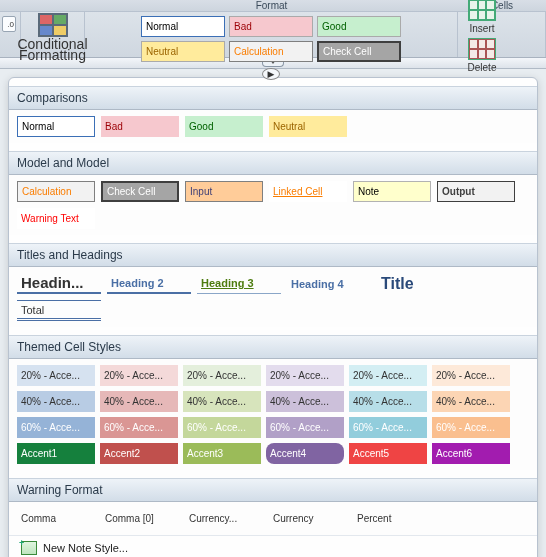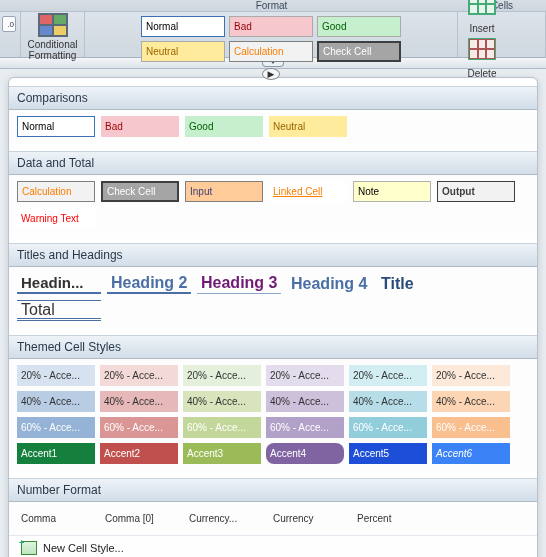--- a/index.html
+++ b/index.html
@@ -10,47 +10,47 @@
 .ribbon-top-labels { position:absolute; top:0; left:0; right:0; height:12px; background:linear-gradient(#d8dee6,#cdd5de); border-bottom:1px solid #b8c2cf; display:flex; font-size:10px; color:#3a4a5a; }
 .ribbon { padding-top:12px; position:relative; }
 .rtl { text-align:center; }
 
 .numfmt-stub { width:21px; display:flex; align-items:flex-start; padding-top:4px; padding-left:2px; }
 .numfmt-box { width:14px; height:16px; border:1px solid #98a5b3; background:#fbfdff; display:flex; align-items:center; justify-content:flex-end; padding:0 1px; font-size:8px; border-radius:2px; }
 
 .cf-btn { width:64px; display:flex; flex-direction:column; align-items:center; justify-content:center; padding-top:2px; cursor:pointer; }
 .cf-icon { width:30px; height:24px; display:flex; flex-wrap:wrap; border:1px solid #5a6a7a; }
 .cf-cell { width:50%; height:50%; border:0.5px solid #5a6a7a; }
-.cf-label { font-size:10px; color:#333; text-align:center; line-height:11px; margin-top:2px; }
+.cf-label { font-size:14px; color:#333; text-align:center; line-height:11px; margin-top:2px; }
 
 .styles-gallery { flex:1; display:flex; align-items:center; padding:4px 2px; gap:6px; }
 .gal-grid { display:grid; grid-template-columns: repeat(3, 84px); grid-template-rows: repeat(2, 21px); gap:4px; }
 .style-swatch { border:1px solid #aaa; display:flex; align-items:center; padding:0 4px; font-size:10px; cursor:pointer; overflow:hidden; white-space:nowrap; }
 .arrow-btn { width:18px; height:18px; border:1px solid #888; border-radius:50%; background:#f5f8fb; display:flex; align-items:center; justify-content:center; cursor:pointer; font-size:9px; color:#333; }
 
 .cells-group { width:88px; display:flex; gap:4px; align-items:flex-start; justify-content:center; padding-top:2px; }
 .cells-btn { display:flex; flex-direction:column; align-items:center; cursor:pointer; width:40px; }
 .cells-icon { width:28px; height:22px; display:grid; grid-template-columns:repeat(3,1fr); grid-template-rows:repeat(2,1fr); border:1px solid #4a7; }
 .cells-icon div { border:0.5px solid #4a7; background:#e8f5ea; }
 .cells-icon.del div { border-color:#a55; background:#f5ebe8; }
-.cells-label { font-size:10px; margin-top:8px; }
+.cells-label { font-size:10px; margin-top:2px; }
 
 .tear { height:11px; background:linear-gradient(#f3f6fa,#dde3ea); display:flex; justify-content:center; border-bottom:1px solid #b0bac6; }
 .tear-handle { width:22px; height:9px; border:1px solid #8a97a6; border-top:none; border-radius:0 0 4px 4px; background:#ecf1f6; display:flex; align-items:center; justify-content:center; }
 .tear-handle::after { content:""; border-left:3px solid transparent; border-right:3px solid transparent; border-top:4px solid #555; }
 
 .panel { margin:8px; background:#fefefe; border:1px solid #b8c2cf; border-radius:6px; box-shadow:0 2px 8px rgba(0,0,0,0.15); overflow:hidden; }
 .section-head { background:linear-gradient(#eef3f8,#d2dde8); border-top:1px solid #c9d3de; border-bottom:1px solid #aeb9c6; padding:4px 8px; font-size:12px; color:#2a3a4a;margin-top:8px; }
 .section-body { padding:6px 8px; display:flex; flex-wrap:wrap; gap:6px; background:#fdfdfd; }
 .swatch { width:78px; height:21px; display:flex; align-items:center; padding:0 4px; font-size:10px; overflow:hidden; white-space:nowrap; text-overflow:ellipsis; cursor:pointer; }
 
-.headings-row .swatch { font-size:16px; width:84px; border:none; }
+.headings-row .swatch { font-size:11px; width:84px; border:none; }
 .heading1 { font-size:15px !important; font-weight:bold; color:#333; border-bottom:2px solid #4a6fa5 !important; }
 .heading2 { font-size:12px; font-weight:bold; color:#4a6fa5; border-bottom:2px solid #4a6fa5 !important; }
-.heading3 { font-size:11px; font-weight:bold; color:#701a75; border-bottom:1px solid #8aa6c8 !important; }
+.heading3 { font-size:11px; font-weight:bold; color:#4d7c0f; border-bottom:1px solid #8aa6c8 !important;text-decoration:underline; }
 .heading4 { font-size:11px; font-weight:bold; color:#4a6fa5; }
 .title-st { font-size:16px !important; font-weight:bold; color:#2a4a7a; }
 .total-st { font-size:11px; font-weight:normal; border-top:1px solid #4a6fa5 !important; border-bottom:3px double #4a6fa5 !important; }
 
 .footer-item { display:flex; align-items:center; gap:6px; padding:5px 12px; font-size:11px; color:#222; cursor:pointer; border-top:1px solid #e3e8ee; }
 .mini-icon { width:16px; height:14px; border:1px solid #3a8a3a; background:linear-gradient(#dff5df,#bfe5bf); position:relative; }
 .mini-icon::before { content:"+"; position:absolute; top:-4px; left:-3px; font-size:9px; color:#2a7; font-weight:bold; }
 </style>
 </head>
 <body>
@@ -138,21 +138,21 @@
 <div class="panel">
 
   <div class="section-head">Comparisons</div>
   <div class="section-body" id="comparisons-body">
       <div class="swatch" style="background: rgb(255, 255, 255); color: rgb(0, 0, 0); border: 1px solid rgb(59, 111, 182);">Normal</div>
       <div class="swatch" style="background: rgb(246, 200, 206); color: rgb(156, 0, 6);">Bad</div>
       <div class="swatch" style="background: rgb(198, 239, 206); color: rgb(0, 97, 0);">Good</div>
       <div class="swatch" style="background: rgb(255, 235, 156); color: rgb(156, 101, 0);">Neutral</div>
     </div>
 
-  <div class="section-head">Data and Total</div>
+  <div class="section-head">Model and Model</div>
   <div class="section-body" id="datamodel-body">
       <div class="swatch" style="background: rgb(242, 242, 242); color: rgb(250, 125, 0); border: 1px solid rgb(127, 127, 127);">Calculation</div>
       <div class="swatch" style="background: rgb(165, 165, 165); color: rgb(255, 255, 255); border: 2px double rgb(63, 63, 63);">Check Cell</div>
       <div class="swatch" style="background: rgb(255, 204, 153); color: rgb(63, 63, 118); border: 1px solid rgb(127, 127, 127);">Input</div>
       <div class="swatch" style="background: rgb(255, 255, 255); color: rgb(250, 125, 0); text-decoration: underline;">Linked Cell</div>
       <div class="swatch" style="background: rgb(255, 255, 204); color: rgb(0, 0, 0); border: 1px solid rgb(178, 178, 178);">Note</div>
       <div class="swatch" style="background: rgb(242, 242, 242); color: rgb(63, 63, 63); border: 1px solid rgb(63, 63, 63); font-weight: bold;">Output</div>
       <div class="swatch" style="background: rgb(255, 255, 255); color: rgb(255, 0, 0);">Warning Text</div>
     </div>
 
@@ -183,34 +183,34 @@
       <div class="swatch" style="background: rgb(149, 179, 215); color: rgb(255, 255, 255);">60% - Acce...</div>
       <div class="swatch" style="background: rgb(218, 150, 148); color: rgb(255, 255, 255);">60% - Acce...</div>
       <div class="swatch" style="background: rgb(196, 215, 155); color: rgb(255, 255, 255);">60% - Acce...</div>
       <div class="swatch" style="background: rgb(177, 160, 199); color: rgb(255, 255, 255);">60% - Acce...</div>
       <div class="swatch" style="background: rgb(146, 205, 220); color: rgb(255, 255, 255);">60% - Acce...</div>
       <div class="swatch" style="background: rgb(250, 191, 143); color: rgb(255, 255, 255);">60% - Acce...</div>
       <div class="swatch" style="background: #15803d; color: rgb(255, 255, 255);">Accent1</div>
       <div class="swatch" style="background: rgb(192, 80, 77); color: rgb(255, 255, 255);">Accent2</div>
       <div class="swatch" style="background: rgb(155, 187, 89); color: rgb(255, 255, 255);">Accent3</div>
       <div class="swatch" style="background: rgb(128, 100, 162); color: rgb(255, 255, 255); border-radius: 8px;">Accent4</div>
-      <div class="swatch" style="background: #1d4ed8; color: rgb(255, 255, 255);">Accent5</div>
-      <div class="swatch" style="background: #3b82f6; color: rgb(255, 255, 255); font-style: italic;">Accent6</div>
-    </div>
-
-  <div class="section-head">Number Format</div>
+      <div class="swatch" style="background: #ef4444; color: rgb(255, 255, 255);">Accent5</div>
+      <div class="swatch" style="background: #a21caf; color: rgb(255, 255, 255);">Accent6</div>
+    </div>
+
+  <div class="section-head">Warning Format</div>
   <div class="section-body" id="numfmt-body">
       <div class="swatch">Comma</div>
       <div class="swatch">Comma [0]</div>
       <div class="swatch">Currency...</div>
       <div class="swatch">Currency</div>
       <div class="swatch">Percent</div>
     </div>
 
   <div class="footer-item">
     <span class="mini-icon"></span>
-    <span>New Cell Style...</span>
+    <span>New Note Style...</span>
   </div>
   <div class="footer-item">
     <span class="mini-icon"></span>
     <span>Import Cell Styles...</span>
   </div>
 </div>
 
 </body></html>

